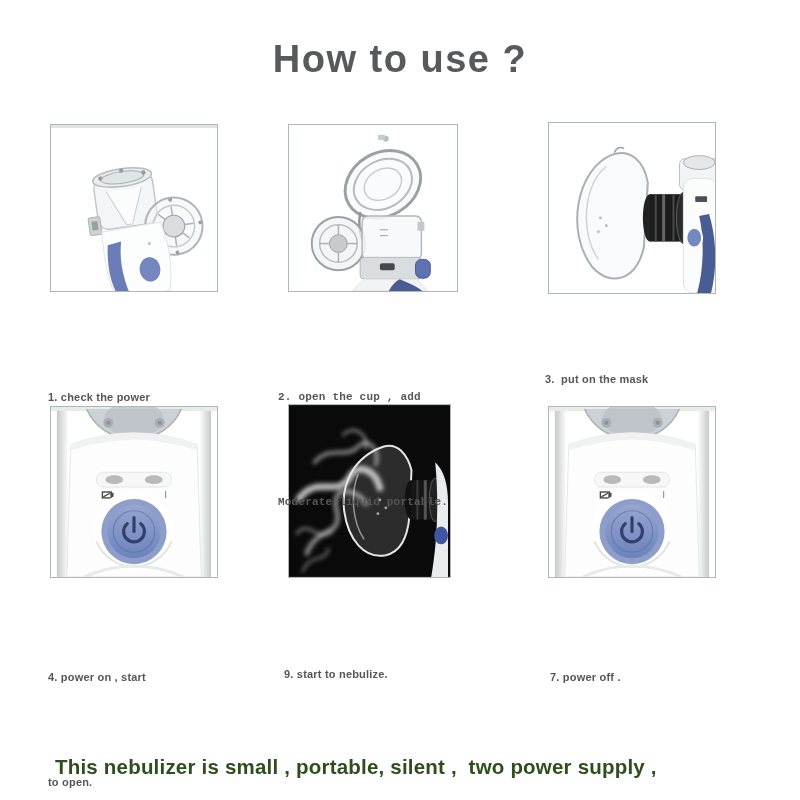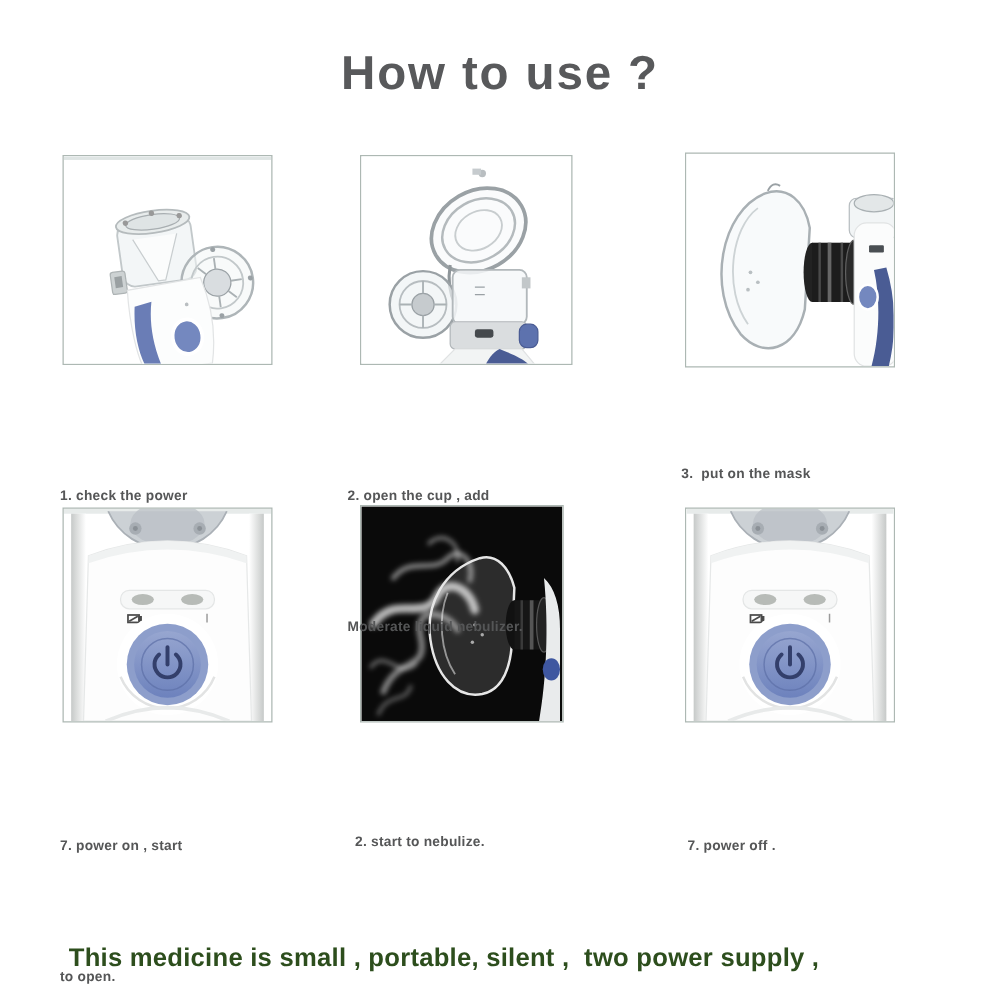--- a/index.html
+++ b/index.html
@@ -276,38 +276,38 @@
         </g>
       </g>
       <path d="M 34 172 Q 84 150 134 172" fill="none" stroke="#e8eaea" stroke-width="3"></path>
     </svg>
   </div>
 
   <div class="caption" style="left:48px;top:310px;">
     <div>1. check the power</div>
     <div></div>
   </div>
-  <div class="caption" style="left:278px;top:310px;">
+  <div class="caption" style="left:278px;top:310px;font-family:Liberation Mono, monospace;">
     <div>2. open the cup , add</div>
-    <div>Moderate liquid nebulizer.</div>
+    <div>Moderate liquid portable.</div>
   </div>
   <div class="caption" style="left:545px;top:292px;">
     <div>3.  put on the mask</div>
   </div>
   <div class="caption" style="left:48px;top:590px;">
-    <div>7. power on , start</div>
+    <div>4. power on , start</div>
     <div>to open.</div>
   </div>
   <div class="caption" style="left:284px;top:587px;">
-    <div>2. start to nebulize.</div>
+    <div>9. start to nebulize.</div>
     <div></div>
   </div>
   <div class="caption" style="left:550px;top:590px;">
     <div>7. power off .</div>
     <div></div>
   </div>
 
   <div class="note">
-    <div>This medicine is small , portable, silent ,  two power supply ,</div>
+    <div>This nebulizer is small , portable, silent ,  two power supply ,</div>
     
   </div>
 
 </div>
 
 </body></html>

